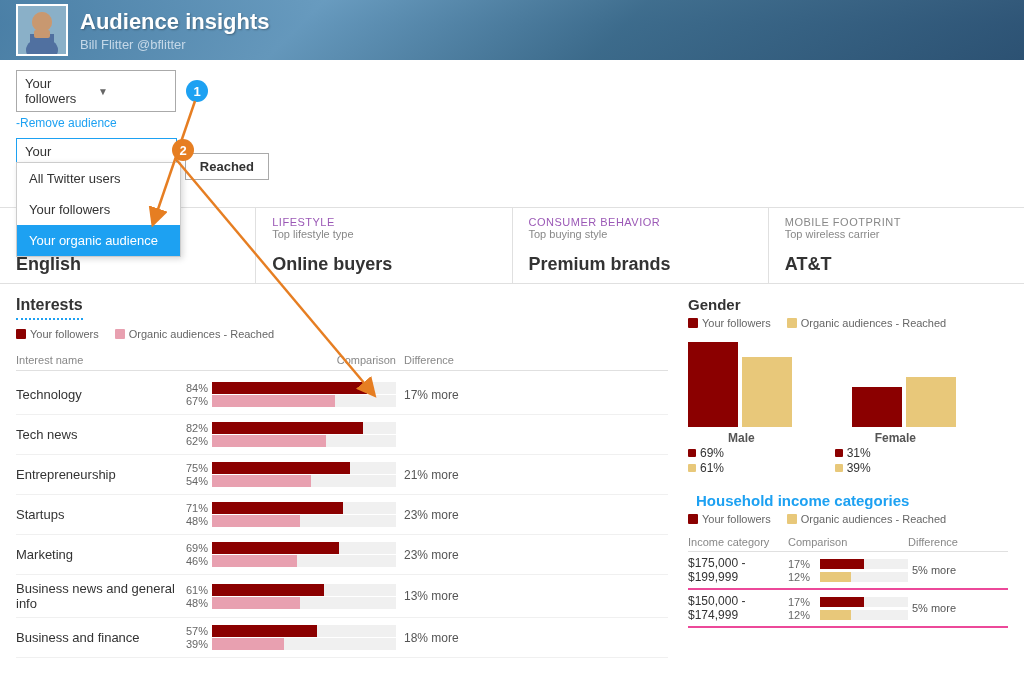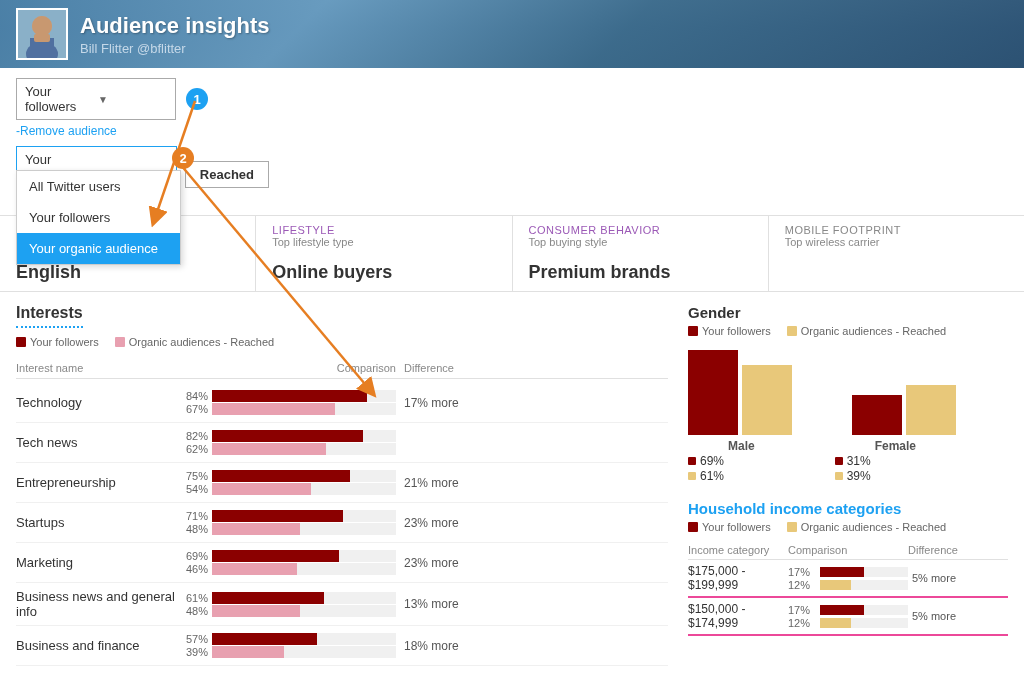--- a/index.html
+++ b/index.html
@@ -2,21 +2,21 @@
 <html><head>
   <meta charset="utf-8">
   <style>
     * { box-sizing: border-box; margin: 0; padding: 0; }
     body { font-family: Arial, Helvetica, sans-serif; font-size: 13px; background: #fff; color: #333; width: 1024px; height: 675px; overflow: hidden; }
 
     
     .header {
       background: linear-gradient(to bottom, #5b8db8 0%, #3a6e9f 40%, #2d5f8a 100%);
       position: relative;
-      height: 68px;
+      height: 60px;
       display: flex;
       align-items: center;
       padding: 0 16px;
     }
     .header-bg {
       position: absolute; top: 0; left: 0; right: 0; bottom: 0;
       background: linear-gradient(135deg, #4a7fa5 0%, #6a9dc0 30%, #3d6b8a 60%, #2c5070 100%);
       opacity: 0.9;
     }
     .header-avatar {
@@ -154,21 +154,21 @@
       display: flex; gap: 20px; align-items: flex-end; height: 90px; margin-bottom: 4px;
     }
     .gender-group { display: flex; gap: 4px; align-items: flex-end; }
     .gender-bar { width: 50px; }
     .gender-label-row { display: flex; gap: 20px; font-size: 12px; }
     .gender-col { }
     .gender-col-label { font-weight: bold; color: #555; padding-left: 40px; }
     .pct-row { display: flex; align-items: center; gap: 4px; margin: 1px 0; }
     .pct-dot { width: 8px; height: 8px; border-radius: 1px; }
 
-    .income-title { font-size: 15px; font-weight: bold; color: #1da1f2; margin: 16px 0 4px; }
+    .income-title { font-size: 15px; font-weight: bold; color: #1da1f2; margin: 16px 8px 4px; }
     .income-legend { display: flex; gap: 16px; font-size: 11px; color: #666; margin-bottom: 8px; }
     .income-header {
       display: flex; color: #888; font-size: 11px; padding: 3px 0;
       border-bottom: 1px solid #e0e0e0; margin-bottom: 0;
     }
     .income-col-cat { flex: 0 0 100px; }
     .income-col-comp { flex: 0 0 120px; }
     .income-col-diff { flex: 1; }
 
     .income-row { padding: 4px 0; border-bottom: 2px solid #ec4899; }
@@ -246,20 +246,21 @@
     <div class="stat-value">Online buyers</div>
   </div>
   <div class="stat-item">
     <div class="stat-label stat-highlight">CONSUMER BEHAVIOR</div>
     <div class="stat-sublabel">Top buying style</div>
     <div class="stat-value">Premium brands</div>
   </div>
   <div class="stat-item">
     <div class="stat-label">MOBILE FOOTPRINT</div>
     <div class="stat-sublabel">Top wireless carrier</div>
+    <div class="stat-value">AT&amp;T</div>
   </div>
 </div>
 
 <div class="main-content">
 
   <div class="left-panel">
     <div class="section-title">Interests</div>
     <div class="legend">
       <div class="legend-item">
         <div class="legend-dot" style="background:#8b0000;"></div>

